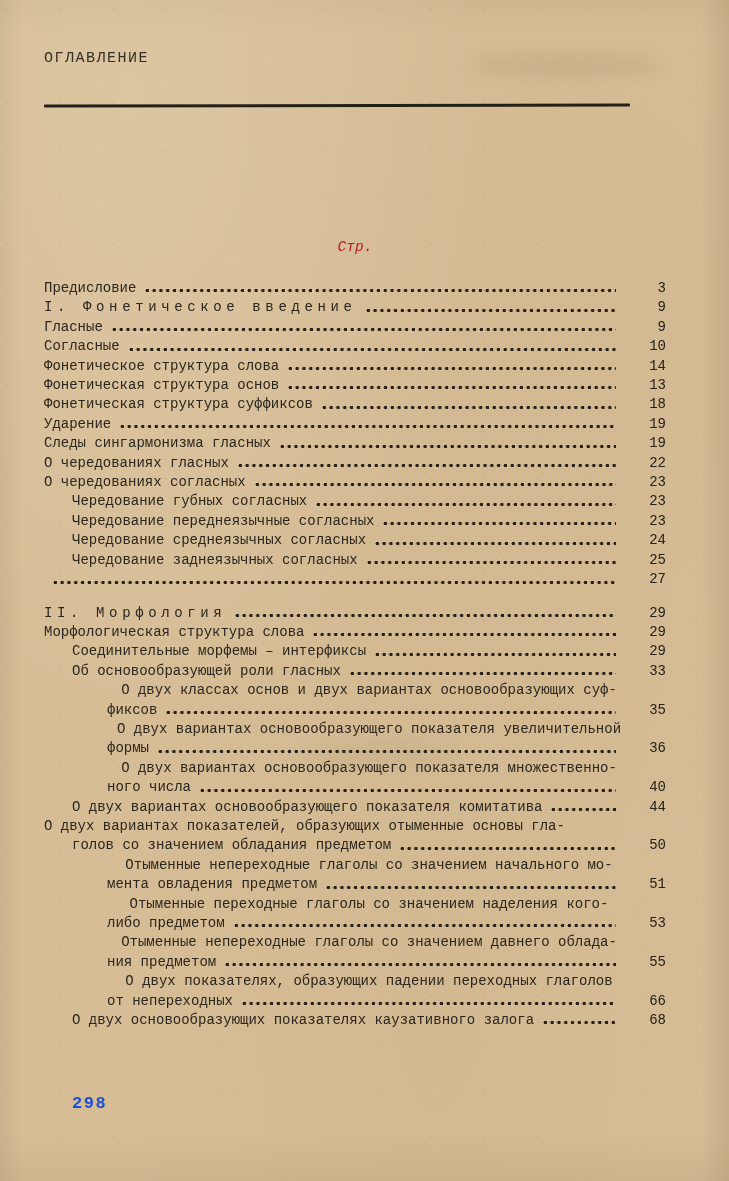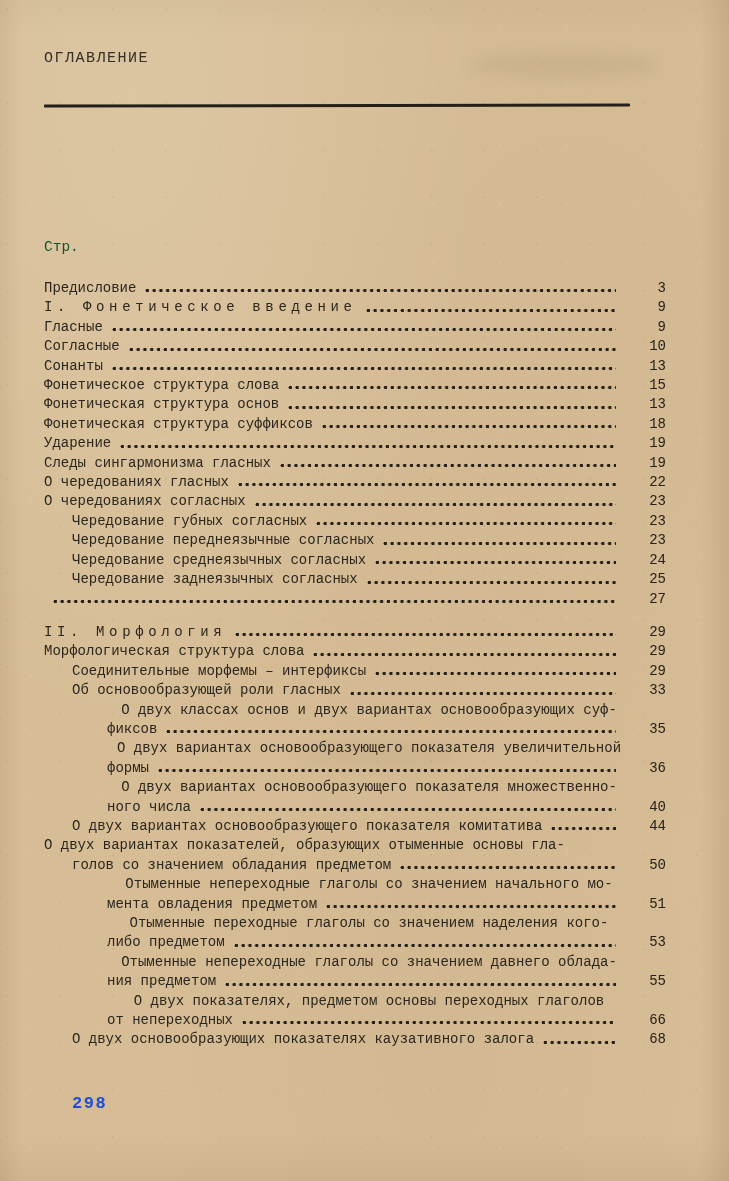--- a/index.html
+++ b/index.html
@@ -45,23 +45,24 @@
   .rule{
     margin-top:37px;
     width:586px;
     height:3px;
     background:#241f17;
     border-radius:1px;
     transform:rotate(-0.12deg);
   }
   .page-col-label{
     margin-top:132px;
-    text-align:left;
+    text-align:center;
     font-size:14.5px;
-    color:#14532d;
+    color:#b91c1c;
+    font-style:italic;
   }
   .toc{
     margin-top:24px;
   }
   .row{
     display:flex;
     min-height:19.4px;
     line-height:19.4px;
     font-size:14px;
     white-space:nowrap;
@@ -121,28 +122,23 @@
         <span class="t">Гласные</span>
         <div class="leader"></div>
         <span class="pagenum">9</span>
       </div>
       <div class="row ind0">
         <span class="t">Согласные</span>
         <div class="leader"></div>
         <span class="pagenum">10</span>
       </div>
       <div class="row ind0">
-        <span class="t">Сонанты</span>
-        <div class="leader"></div>
-        <span class="pagenum">13</span>
-      </div>
-      <div class="row ind0">
         <span class="t">Фонетическое структура слова</span>
         <div class="leader"></div>
-        <span class="pagenum">15</span>
+        <span class="pagenum">14</span>
       </div>
       <div class="row ind0">
         <span class="t">Фонетическая структура основ</span>
         <div class="leader"></div>
         <span class="pagenum">13</span>
       </div>
       <div class="row ind0">
         <span class="t">Фонетическая структура суффиксов</span>
         <div class="leader"></div>
         <span class="pagenum">18</span>
@@ -266,21 +262,21 @@
       </div>
       <div class="row ind1">
         <span class="t">Отыменные непереходные глаголы со значением давнего облада-</span>
       </div>
       <div class="row ind2">
         <span class="t">ния предметом</span>
         <div class="leader"></div>
         <span class="pagenum">55</span>
       </div>
       <div class="row ind1">
-        <span class="t">О двух показателях, предметом основы переходных глаголов</span>
+        <span class="t">О двух показателях, образующих падении переходных глаголов</span>
       </div>
       <div class="row ind2">
         <span class="t">от непереходных</span>
         <div class="leader"></div>
         <span class="pagenum">66</span>
       </div>
       <div class="row ind1">
         <span class="t">О двух основообразующих показателях каузативного залога</span>
         <div class="leader"></div>
         <span class="pagenum">68</span>

